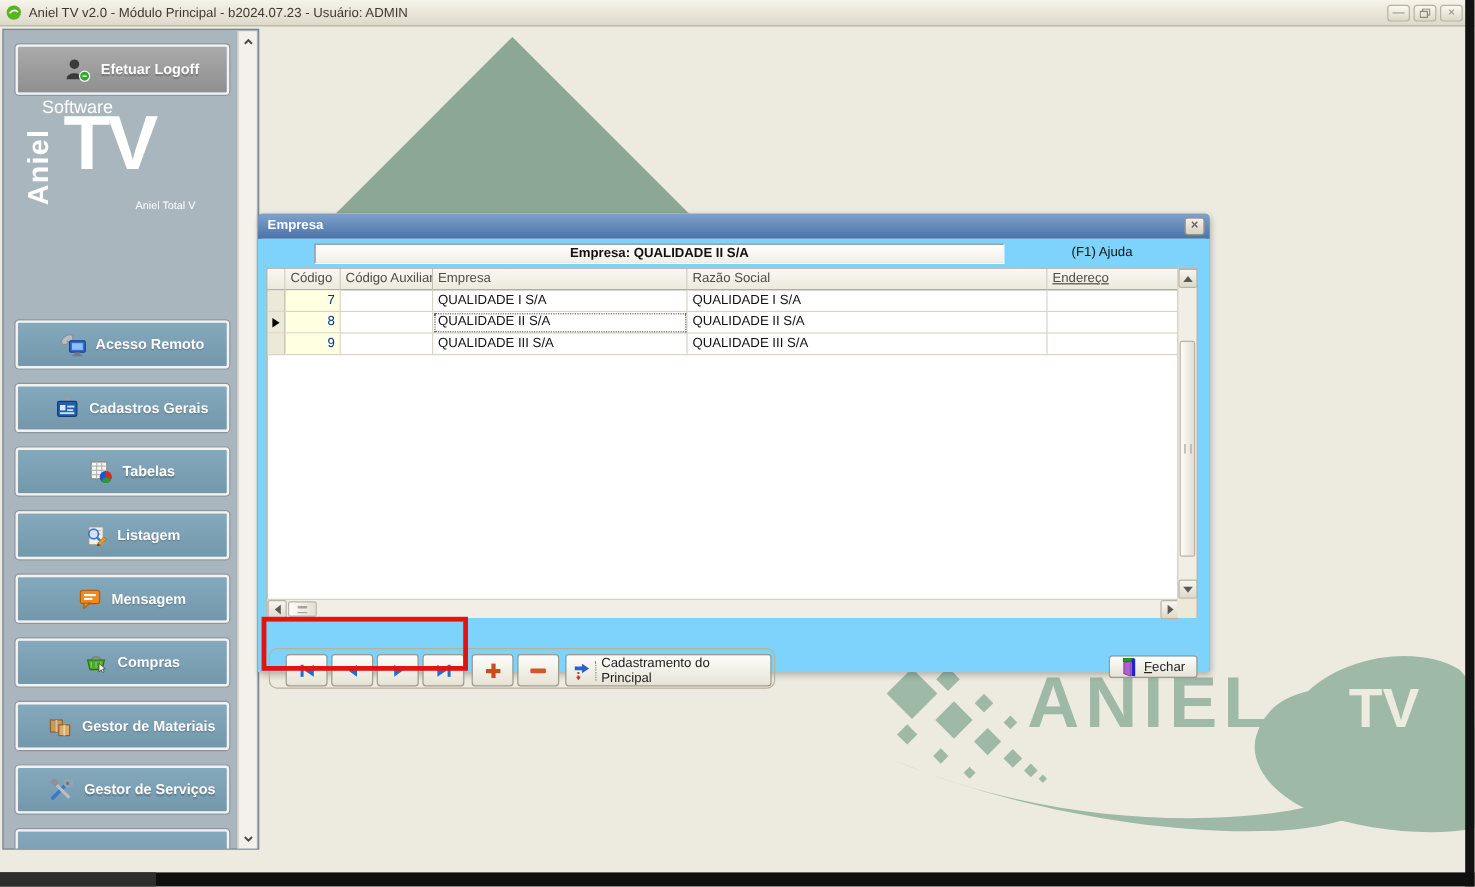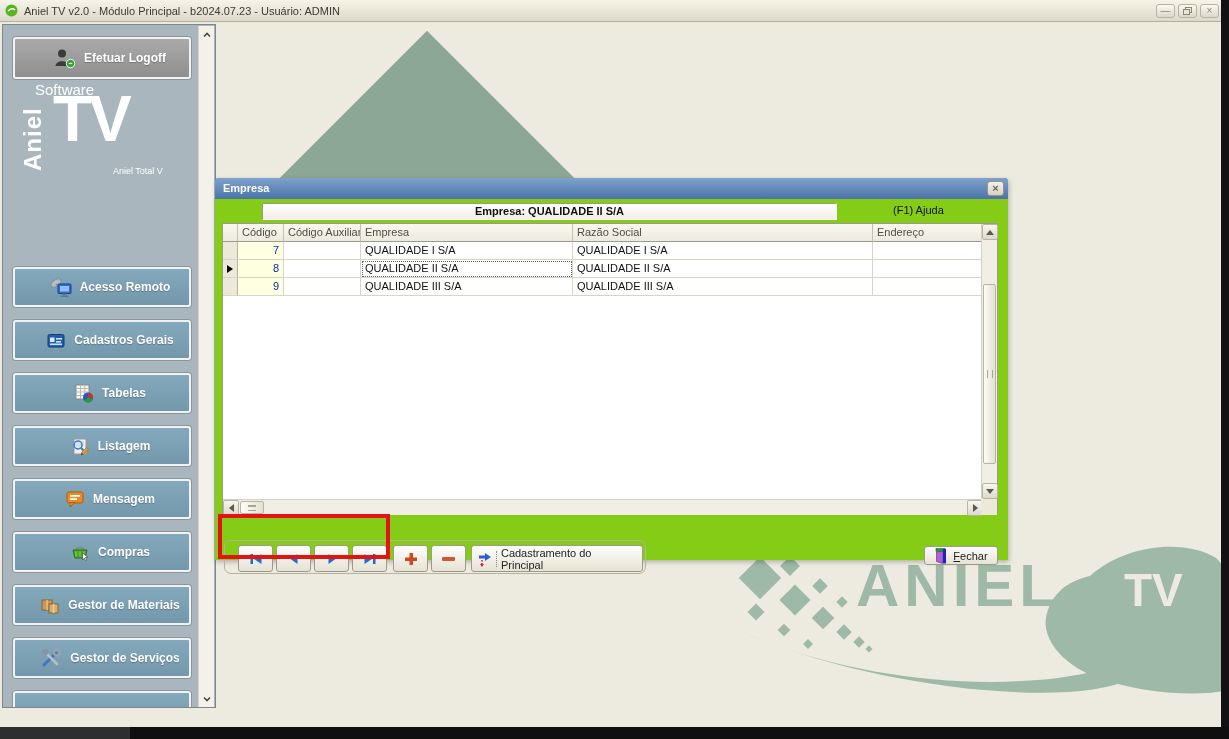--- a/index.html
+++ b/index.html
@@ -60,21 +60,21 @@
   
   #dialog { position:absolute; left:215px; top:178px; width:793px; height:382px; z-index:2;
     background:#ECE9D8; border:3px solid #4a73a8; border-top:none; border-radius:4px 4px 2px 2px;
     box-shadow:1px 2px 5px rgba(0,0,0,.25); }
   #dlg-title { position:absolute; left:-3px; top:0; width:793px; height:21px;
     background:linear-gradient(#7fa2cc,#4a73a8); border-radius:4px 4px 0 0;
     color:#fff; font-size:11px; font-weight:bold; line-height:21px; padding-left:8px; }
   #dlg-close { position:absolute; right:4px; top:3px; width:17px; height:15px;
     background:linear-gradient(#f4f2ec,#d6d2c4); border:1px solid #98948a; border-radius:3px;
     color:#6a675e; font-size:11px; font-weight:bold; line-height:13px; text-align:center; }
-  #dlg-body { position:absolute; left:-3px; top:21px; width:793px; height:361px; background:#84cc16; }
+  #dlg-body { position:absolute; left:-3px; top:21px; width:793px; height:361px; background:#7dd3fc; }
   #dlg-header { position:absolute; left:47px; top:4px; width:575px; height:17px;
     background:linear-gradient(#ffffff,#f0eee4); border:1px solid #9a988c;
     border-bottom-color:#fff; border-right-color:#fff;
     text-align:center; font-size:11px; font-weight:bold; line-height:15px; color:#111; }
   #dlg-help { position:absolute; left:678px; top:5px; font-size:11px; color:#111; }
 
   
   #grid { position:absolute; left:7px; top:24px; width:776px; height:291px;
     background:#fff; border:1px solid #9d9a8c; }
   .g-hrow { position:absolute; left:0; top:0; height:18px; display:flex; }
@@ -308,21 +308,21 @@
       <div id="dlg-header">Empresa: QUALIDADE II S/A</div>
       <div id="dlg-help">(F1) Ajuda</div>
 
       <div id="grid">
         <div class="g-hrow">
           <div class="g-hcell" style="width:15px; padding:0;"></div>
           <div class="g-hcell" style="width:46px;">Código</div>
           <div class="g-hcell" style="width:77px;">Código Auxiliar</div>
           <div class="g-hcell" style="width:212px;">Empresa</div>
           <div class="g-hcell" style="width:300px;">Razão Social</div>
-          <div class="g-hcell" style="width:109px; border-right:none;">Endereço</div>
+          <div class="g-hcell" style="width:109px; border-right:none;text-decoration:underline;">Endereço</div>
         </div>
 
         <div class="g-row" style="top:18px;">
           <div class="g-ind" style="width:15px;"></div>
           <div class="g-cell c-codigo" style="width:46px;">7</div>
           <div class="g-cell" style="width:77px;"></div>
           <div class="g-cell" style="width:212px;">QUALIDADE I S/A</div>
           <div class="g-cell" style="width:300px;">QUALIDADE I S/A</div>
           <div class="g-cell" style="width:109px;"></div>
         </div>

